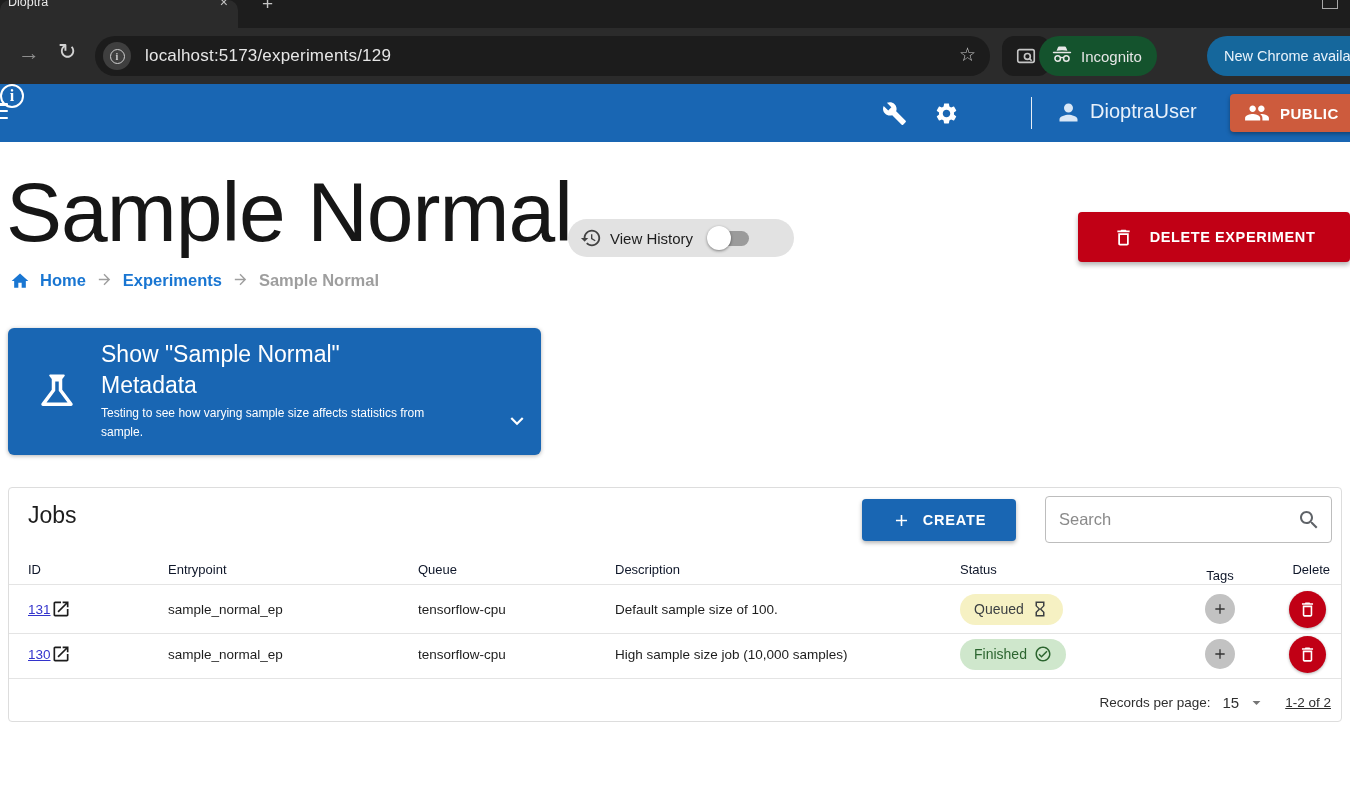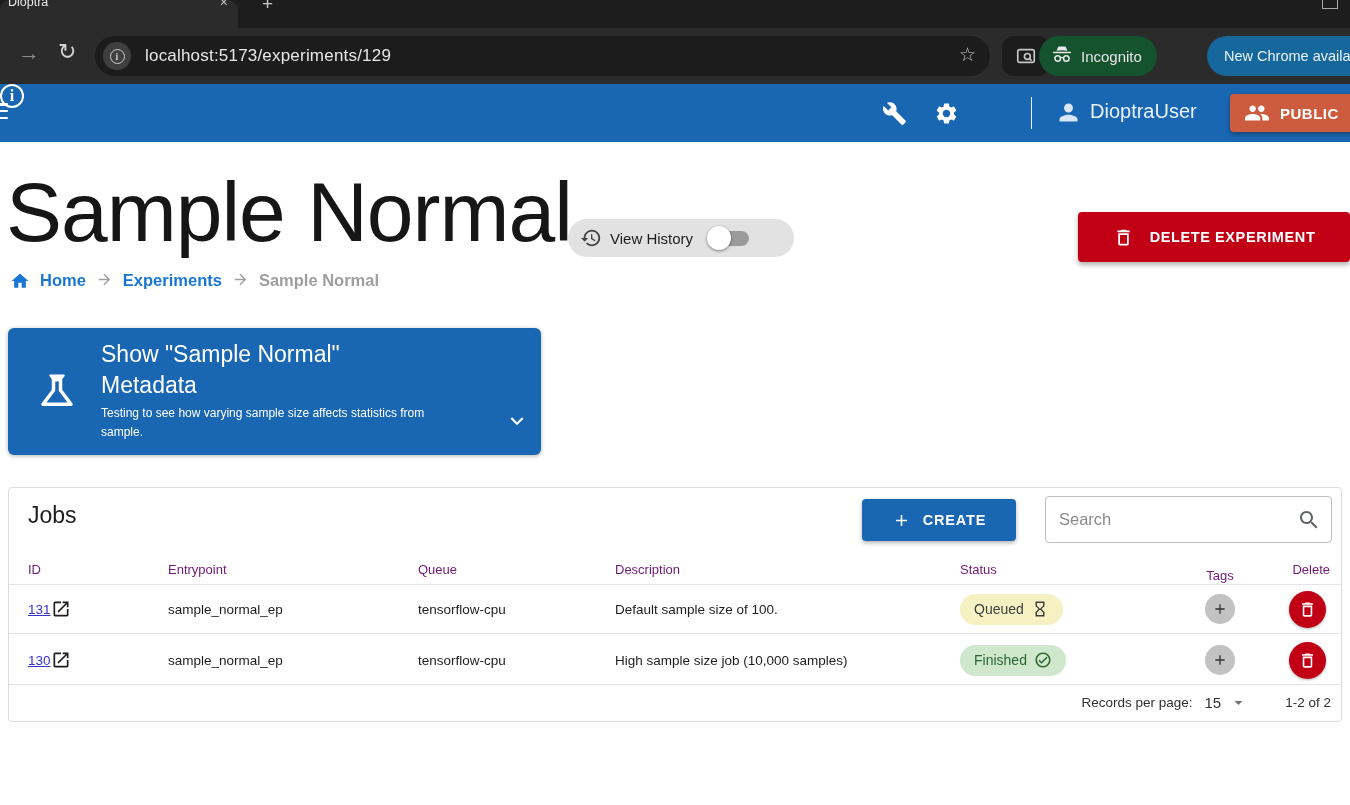--- a/index.html
+++ b/index.html
@@ -96,44 +96,44 @@
   .search-box { position:absolute; left:1036px; top:8px; width:287px; height:47px;
                border:1px solid #bdbdbd; border-radius:4px; display:flex; align-items:center; }
   .search-box input { flex:1; border:none; outline:none; font-size:16.5px; padding-left:13px;
                color:#333; background:transparent; font-family:"Liberation Sans", sans-serif;}
   .search-box input::placeholder { color:#8a8a8a; }
   .search-box .mag { margin-right:10px; width:24px; height:24px; }
 
   .grid-row { display:grid; grid-template-columns:140px 250px 197px 325px 220px 120px 54px;
               padding-left:19px; align-items:center; }
   .thead { position:absolute; left:0; top:66px; width:1332px; height:31px; border-bottom:1px solid #e4e4e4; }
-  .thead div { font-size:13px; color:#701a75; }
+  .thead div { font-size:13px; color:#0f172a; }
   .row1 { position:absolute; left:0; top:97px; width:1332px; height:49px; border-bottom:1px solid #e4e4e4; }
-  .row2 { position:absolute; left:0; top:148px; width:1332px; height:49px; border-bottom:1px solid #e4e4e4; }
+  .row2 { position:absolute; left:0; top:142px; width:1332px; height:49px; border-bottom:1px solid #e4e4e4; }
   .cell { font-size:13.5px; color:#1d1d1d; }
   .c-status { padding-left:20px; }
   .c-tags { display:flex; justify-content:center; }
   .c-delete { display:flex; justify-content:center; }
   .h-tags { text-align:center;margin-top:12px; }
   .h-delete { text-align:right; padding-right:4px; }
   .id-cell { display:flex; align-items:center; }
   .id-link { font-size:13.5px; color:#3333cc; text-decoration:underline; }
   .badge { display:inline-flex; align-items:center; gap:7px; height:31px; padding:0 14px;
            border-radius:16px; font-size:14px; }
   .badge-queued { background:#f6f1c3; color:#3c4043; }
   .badge-finished { background:#cfe7cc; color:#2c652f; }
   .tag-add { width:30px; height:30px; border-radius:50%; background:#c2c2c2; display:flex;
              align-items:center; justify-content:center; }
   .row-del { width:37px; height:37px; border-radius:50%; background:#c10015; display:flex;
              align-items:center; justify-content:center; box-shadow:0 1px 3px rgba(0,0,0,.3); }
   .tfoot { position:absolute; left:0; top:195px; width:1332px; height:39px; display:flex;
            align-items:center; justify-content:flex-end; padding-right:10px; gap:8px; }
   .tfoot .lbl { font-size:13.5px; color:#2f2f2f; }
   .tfoot .val { font-size:15px; color:#2f2f2f; margin-left:4px; }
-  .tfoot .range { font-size:13.5px; color:#2f2f2f; margin-left:29px; }
+  .tfoot .range { font-size:13.5px; color:#2f2f2f; margin-left:11px;text-decoration:underline; }
   svg { display:block; }
 </style>
 </head>
 <body>
 
 <div class="stage">
 
   <div class="tabstrip">
     <div class="tab">
       <span class="tab-label">Dioptra</span>

